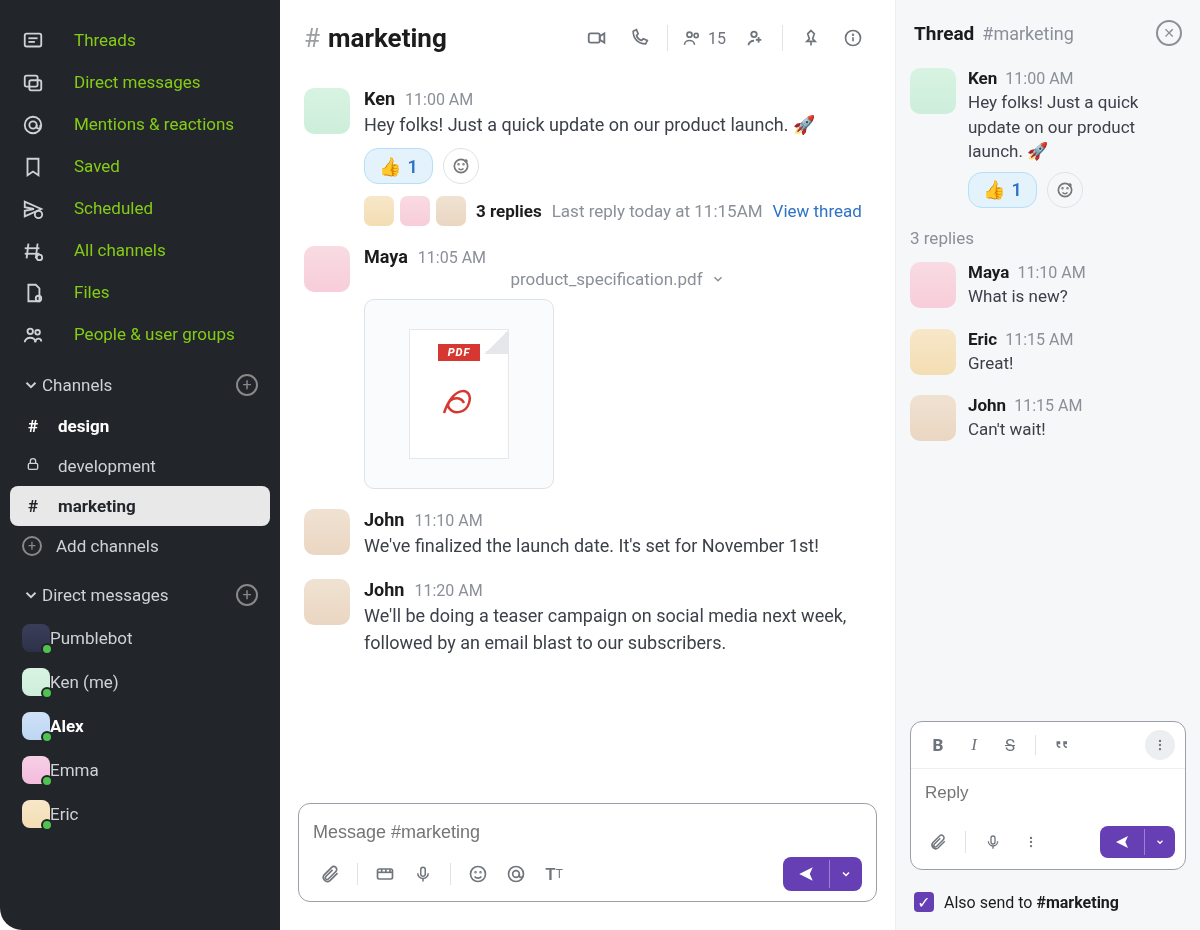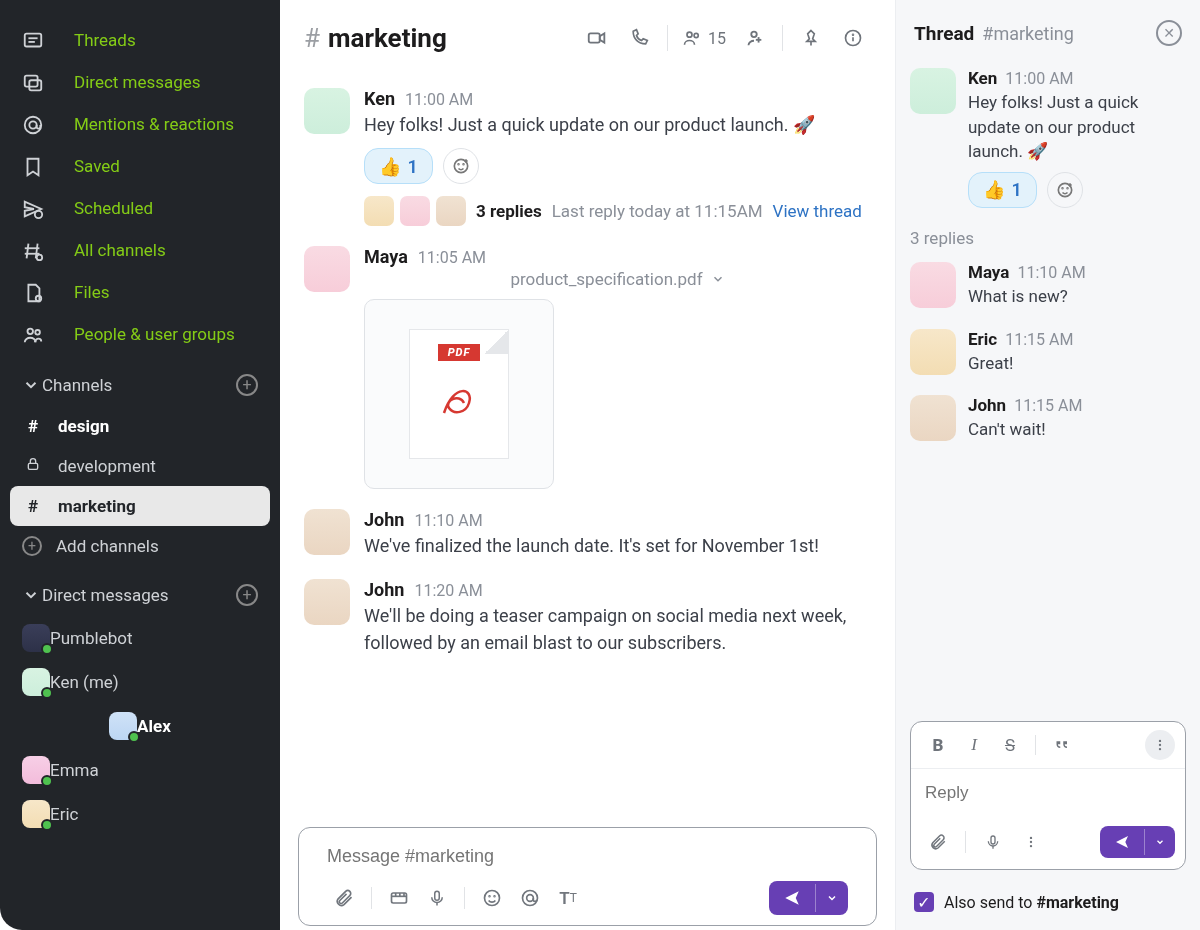--- a/index.html
+++ b/index.html
@@ -51,21 +51,21 @@
 .replies-count { font-weight:700; font-size:17px; }
 .last-reply { color:#8a8f98; font-size:17px; }
 .view-thread { color:#2e73c4; font-size:17px; cursor:pointer; }
 .file-meta { color:#8a8f98; font-size:17px; display:flex; align-items:center; gap:8px; margin-top:2px;justify-content:center; }
 .file-card { width:190px; height:190px; border:1px solid #dfe2e6; border-radius:10px; margin-top:10px; display:flex; align-items:center; justify-content:center; background:#fafbfc; }
 .pdf-icon { width:100px; height:130px; background:#fff; border:1px solid #e5e7ea; position:relative; display:flex; flex-direction:column; align-items:center; }
 .pdf-fold { position:absolute; top:0; right:0; width:24px; height:24px; background:linear-gradient(135deg, transparent 50%, #e5e7ea 50%); }
 .pdf-badge { background:#d63831; color:#fff; font-weight:800; font-size:11px; padding:2px 10px; margin-top:14px; font-style:italic; letter-spacing:1px; }
 .pdf-swirl { margin-top:12px; }
 
-.composer { margin:10px 18px 4px; border:1.5px solid #9ba0a8; border-radius:12px; padding:10px 28px; }
+.composer { margin:10px 18px 28px; border:1.5px solid #9ba0a8; border-radius:12px; padding:10px 14px; }
 .composer input { border:none; outline:none; width:100%; font-size:18px; color:#8a8f98; background:transparent; padding:8px 0 14px; }
 .composer-tools { display:flex; align-items:center; gap:4px; }
 .tool-btn { width:34px; height:34px; display:flex; align-items:center; justify-content:center; color:#71767d; cursor:pointer; }
 .tool-divider { width:1px; height:22px; background:#e1e3e6; margin:0 6px; }
 .tool-spacer { flex:1; }
 .send-btn { background:#673fb4; border-radius:8px; display:flex; align-items:center; overflow:hidden; cursor:pointer; }
 .send-main, .send-drop { color:#fff; display:flex; align-items:center; justify-content:center; }
 .send-main { padding:8px 14px; }
 .send-drop { padding:8px 10px; border-left:1px solid rgba(255,255,255,0.35); }
 
@@ -229,21 +229,21 @@
         <span class="presence-dot"></span>
       </div>
       <span>Pumblebot</span>
     </div>
   <div class="dm-row">
       <div class="avatar-sm av-ken">
         <span class="presence-dot"></span>
       </div>
       <span>Ken (me)</span>
     </div>
-  <div class="dm-row" style="font-weight:700;color:#fff;justify-content:center;">
+  <div class="dm-row" style="font-weight:700;color:#fff;">
       <div class="avatar-sm av-alex">
         <span class="presence-dot"></span>
       </div>
       <span>Alex</span>
     </div>
   <div class="dm-row">
       <div class="avatar-sm av-emma">
         <span class="presence-dot"></span>
       </div>
       <span>Emma</span>

